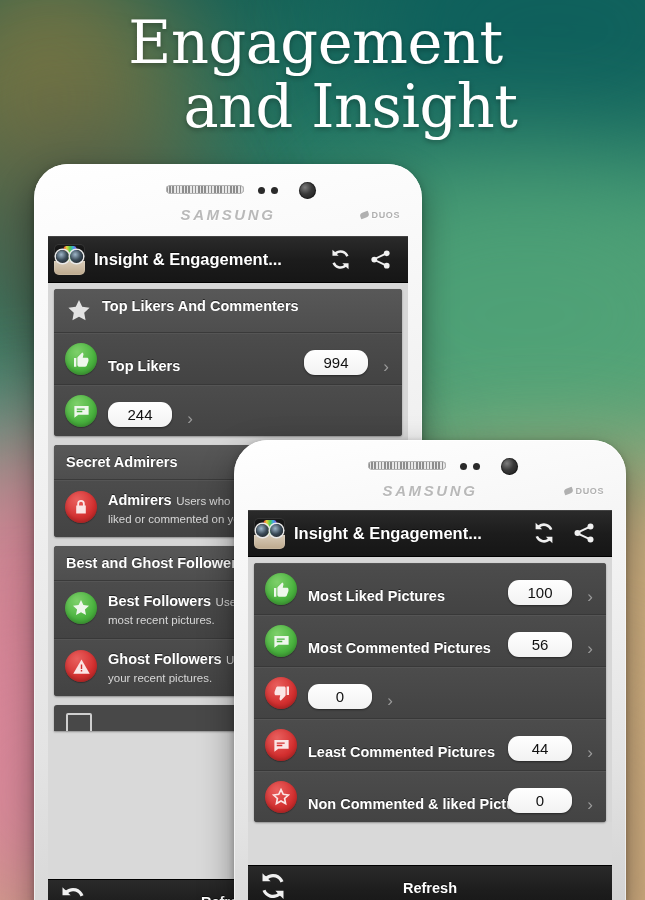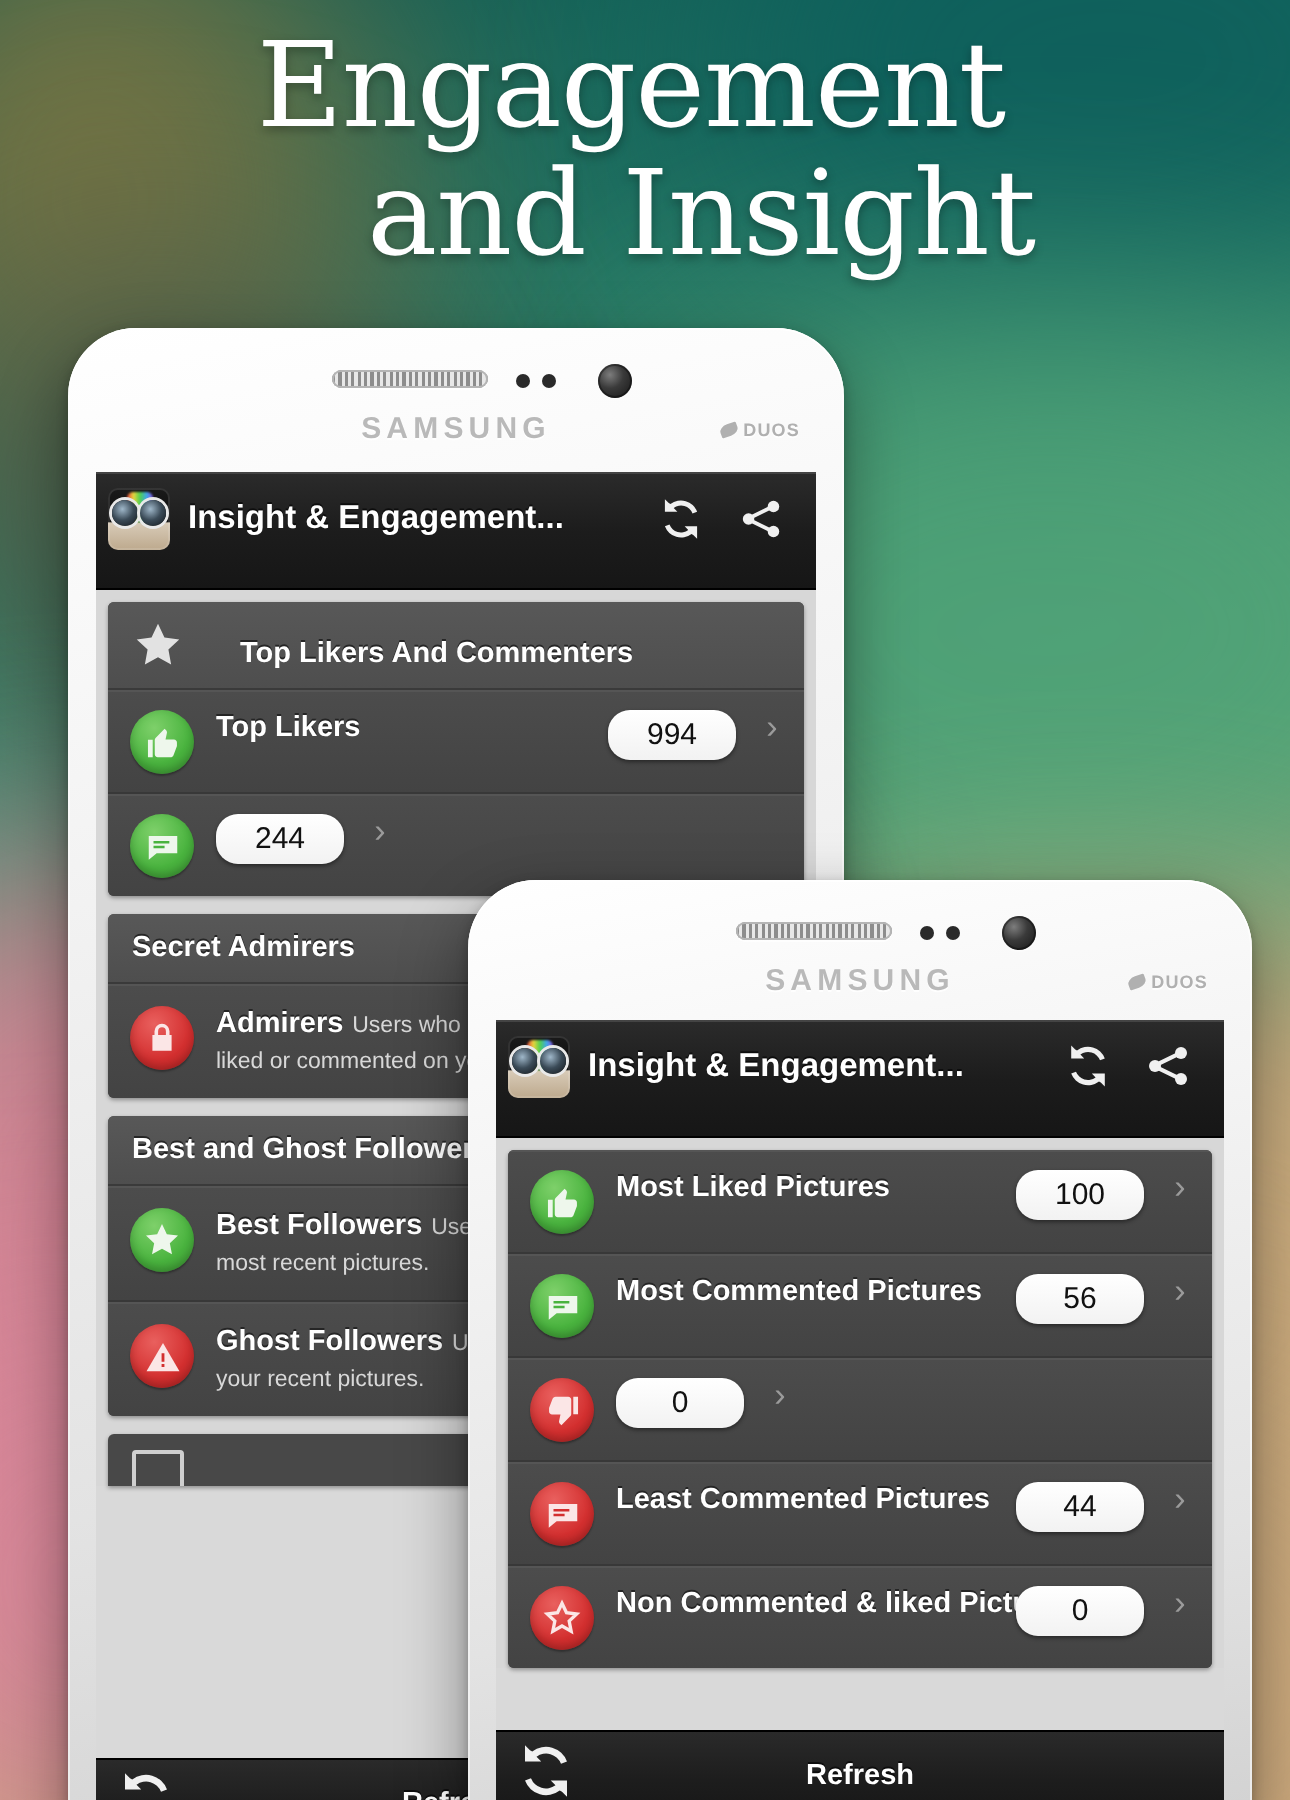--- a/index.html
+++ b/index.html
@@ -160,20 +160,21 @@
   }
   .brand {
     position: absolute;
     top: 42px; left: 0; right: 0;
     text-align: center;
     font-size: 15px;
     font-weight: bold;
     letter-spacing: 2.6px;
     color: #b9b9b9;
     text-shadow: 0 1px 0 rgba(255,255,255,.85);
+    font-style: italic;
   }
   .duos {
     position: absolute;
     top: 46px; right: 22px;
     font-size: 9px;
     font-weight: bold;
     letter-spacing: .6px;
     color: #b0b0b0;
     text-shadow: 0 1px 0 rgba(255,255,255,.8);
     display: flex; align-items: center; gap: 3px;
@@ -197,21 +198,21 @@
   .phone-1 .screen { top: 72px; }
   .phone-2 .screen { top: 70px; }
 
   
   .actionbar {
     display: flex;
     align-items: center;
     height: 46px;
     background: linear-gradient(180deg,#2b2b2b 0%,#1c1c1c 52%,#161616 100%);
     border-bottom: 1px solid #000;
-    padding: 0 8px 12px 6px;
+    padding: 0 8px 0 6px;
     box-shadow: 0 1px 0 rgba(255,255,255,.12) inset;
   }
   .app-icon {
     width: 31px; height: 31px;
     border-radius: 5px;
     background: linear-gradient(180deg,#1a1a1a 0%,#0d0d0d 55%,#d8cbb8 56%,#bda98d 100%);
     position: relative;
     flex: 0 0 auto;
     overflow: hidden;
     box-shadow: inset 0 0 0 1px rgba(255,255,255,.12);
@@ -260,36 +261,36 @@
   }
   .group {
     background: #484848;
     border-radius: 3px;
     overflow: hidden;
     margin-bottom: 9px;
     box-shadow: 0 1px 2px rgba(0,0,0,.35);
   }
   .sec-header {
     display: flex;
-    align-items: flex-end;
-    gap: 28px;
+    align-items: flex-start;
+    gap: 10px;
     padding: 9px 12px;
     background: linear-gradient(180deg,#585858 0%,#4e4e4e 100%);
     border-bottom: 1px solid #3a3a3a;
   }
   .sec-header .sec-title {
     color: #fff;
     font-size: 14.5px;
     font-weight: bold;
     text-shadow: 0 -1px 0 rgba(0,0,0,.55);
   }
 
   .row {
     display: flex;
-    align-items: flex-start;
+    align-items: flex-end;
     gap: 11px;
     padding: 9px 9px 9px 11px;
     background: linear-gradient(180deg,#4c4c4c 0%,#434343 100%);
     border-bottom: 1px solid #383838;
     border-top: 1px solid #555;
   }
   .row:last-child { border-bottom: none; }
   .row.tall { align-items: flex-start; padding-top: 10px; padding-bottom: 10px; }
 
   .circ {

